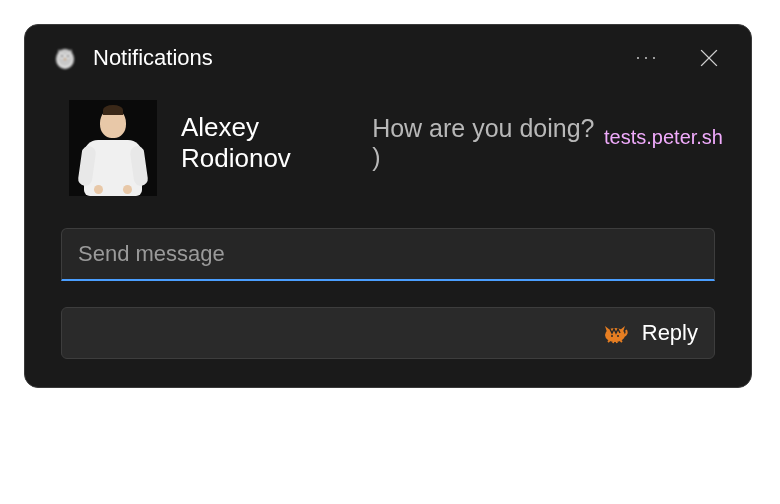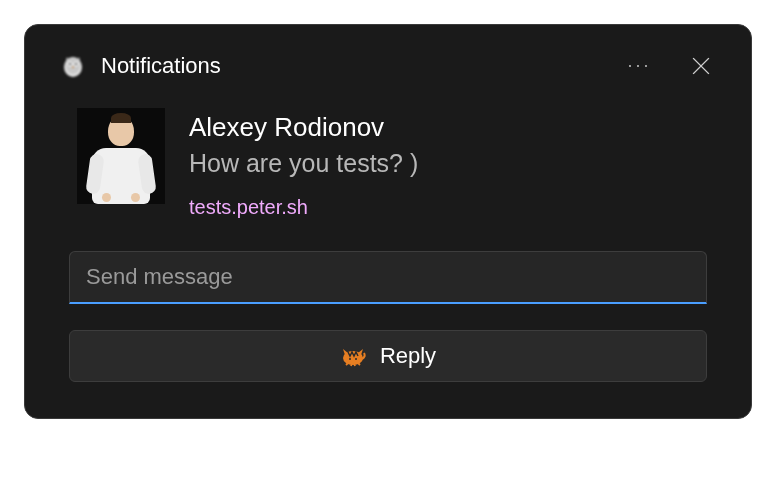--- a/index.html
+++ b/index.html
@@ -15,21 +15,21 @@
       display: flex;
       align-items: flex-start;
       justify-content: flex-start;
       padding: 24px;
     }
     .notification-card {
       background: #1a1a1a;
       border: 1px solid #3a3a3a;
       border-radius: 14px;
       width: 728px;
-      padding: 8px;
+      padding: 0;
       overflow: hidden;
     }
     .header {
       display: flex;
       align-items: center;
       padding: 18px 28px 8px 28px;
       gap: 16px;
     }
     .app-icon {
       width: 24px;
@@ -156,23 +156,24 @@
       position: absolute;
       right: 10px;
       bottom: 2px;
       width: 9px;
       height: 9px;
       background: #e8c8a8;
       border-radius: 50%;
     }
     .text-block {
       display: flex;
-      flex-direction: column;
+      flex-direction: row;
       gap: 4px;
       padding-top: 4px;
+      margin-top: 8px;
     }
     .sender-name {
       color: #ffffff;
       font-size: 26px;
       font-weight: 400;
     }
     .message-body {
       color: #b8b8b8;
       font-size: 25px;
       font-weight: 400;
@@ -209,21 +210,21 @@
       background: #2a2a2a;
       border: 1px solid #3d3d3d;
       border-radius: 6px;
       padding: 12px 16px;
       color: #ffffff;
       font-size: 22px;
       font-family: inherit;
       cursor: pointer;
       display: flex;
       align-items: center;
-      justify-content: center;
+      justify-content: flex-end;
       gap: 14px;
     }
     .reply-icon {
       width: 26px;
       height: 22px;
       position: relative;
     }
     .reply-icon svg {
       width: 100%;
       height: 100%;
@@ -264,21 +265,21 @@
       <div class="avatar-figure">
         <div class="avatar-head"></div>
         <div class="avatar-body">
           <div class="avatar-hand-left"></div>
           <div class="avatar-hand-right"></div>
         </div>
       </div>
     </div>
     <div class="text-block">
       <div class="sender-name">Alexey Rodionov</div>
-      <div class="message-body">How are you tests? )</div>
+      <div class="message-body">How are you doing? )</div>
       <div class="source-domain">tests.peter.sh</div>
     </div>
   </div>
 
   <div class="input-row">
     <input type="text" class="message-input" placeholder="Send message" style="">
   </div>
 
   <div class="button-row">
     <button class="reply-button">

